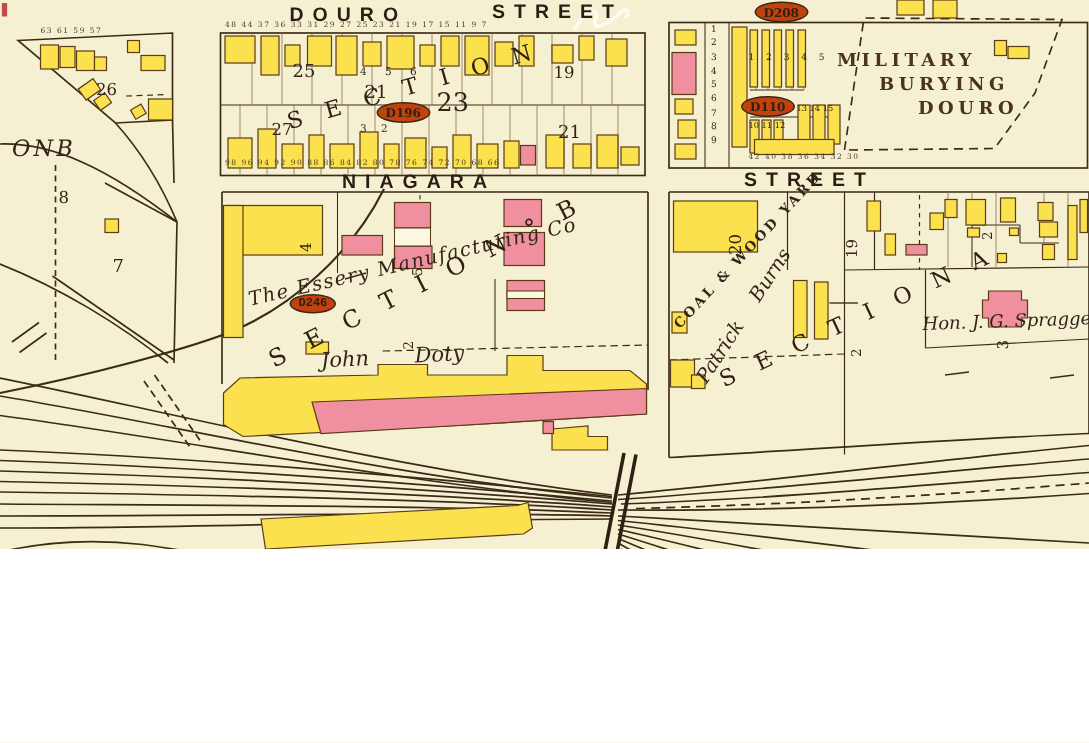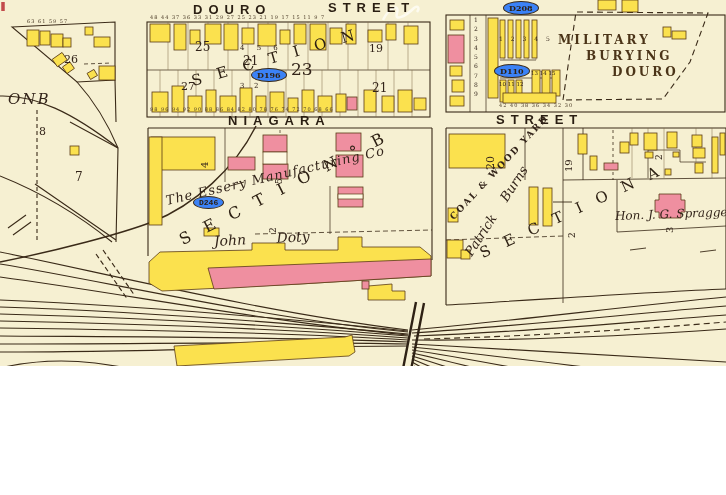--- a/index.html
+++ b/index.html
@@ -3,21 +3,21 @@
 <meta charset="utf-8">
 <style>
   html,body{margin:0;padding:0;}
   #map{position:relative;width:726px;height:366px;background:#f6f0d2;overflow:hidden;
        font-family:"DejaVu Serif",serif;}
   #linework{position:absolute;left:0;top:0;}
   .lbl{position:absolute;color:#33241a;white-space:nowrap;line-height:1;}
   .sans{font-family:"Liberation Sans",sans-serif;font-weight:bold;color:#2a1e12;}
   .it{font-style:italic;}
   .street{font-size:13px;letter-spacing:6px;}
-  .plate{position:absolute;border:1.3px solid #3a2a18;border-radius:50%;background:#3b82f6;
+  .plate{position:absolute;border:1.3px solid #3a2a18;border-radius:50%;background:#c2410c;
          font-weight:bold;font-size:8px;padding:1px 5px;color:#2e2114;}
   .mil{font-weight:bold;font-size:12px;letter-spacing:3px;color:#4b3418;}
   .sec{font-size:15px;letter-spacing:3px;word-spacing:5px;color:#2e2114;}
   .lot{font-size:12px;}
   .tiny{font-size:5px;letter-spacing:1px;color:#4a3a26;}
   .rotu{transform:rotate(-90deg);transform-origin:left top;}
   .col{white-space:pre-line;font-size:6px;line-height:9.3px;}
 </style>
 </head>
 <body>

